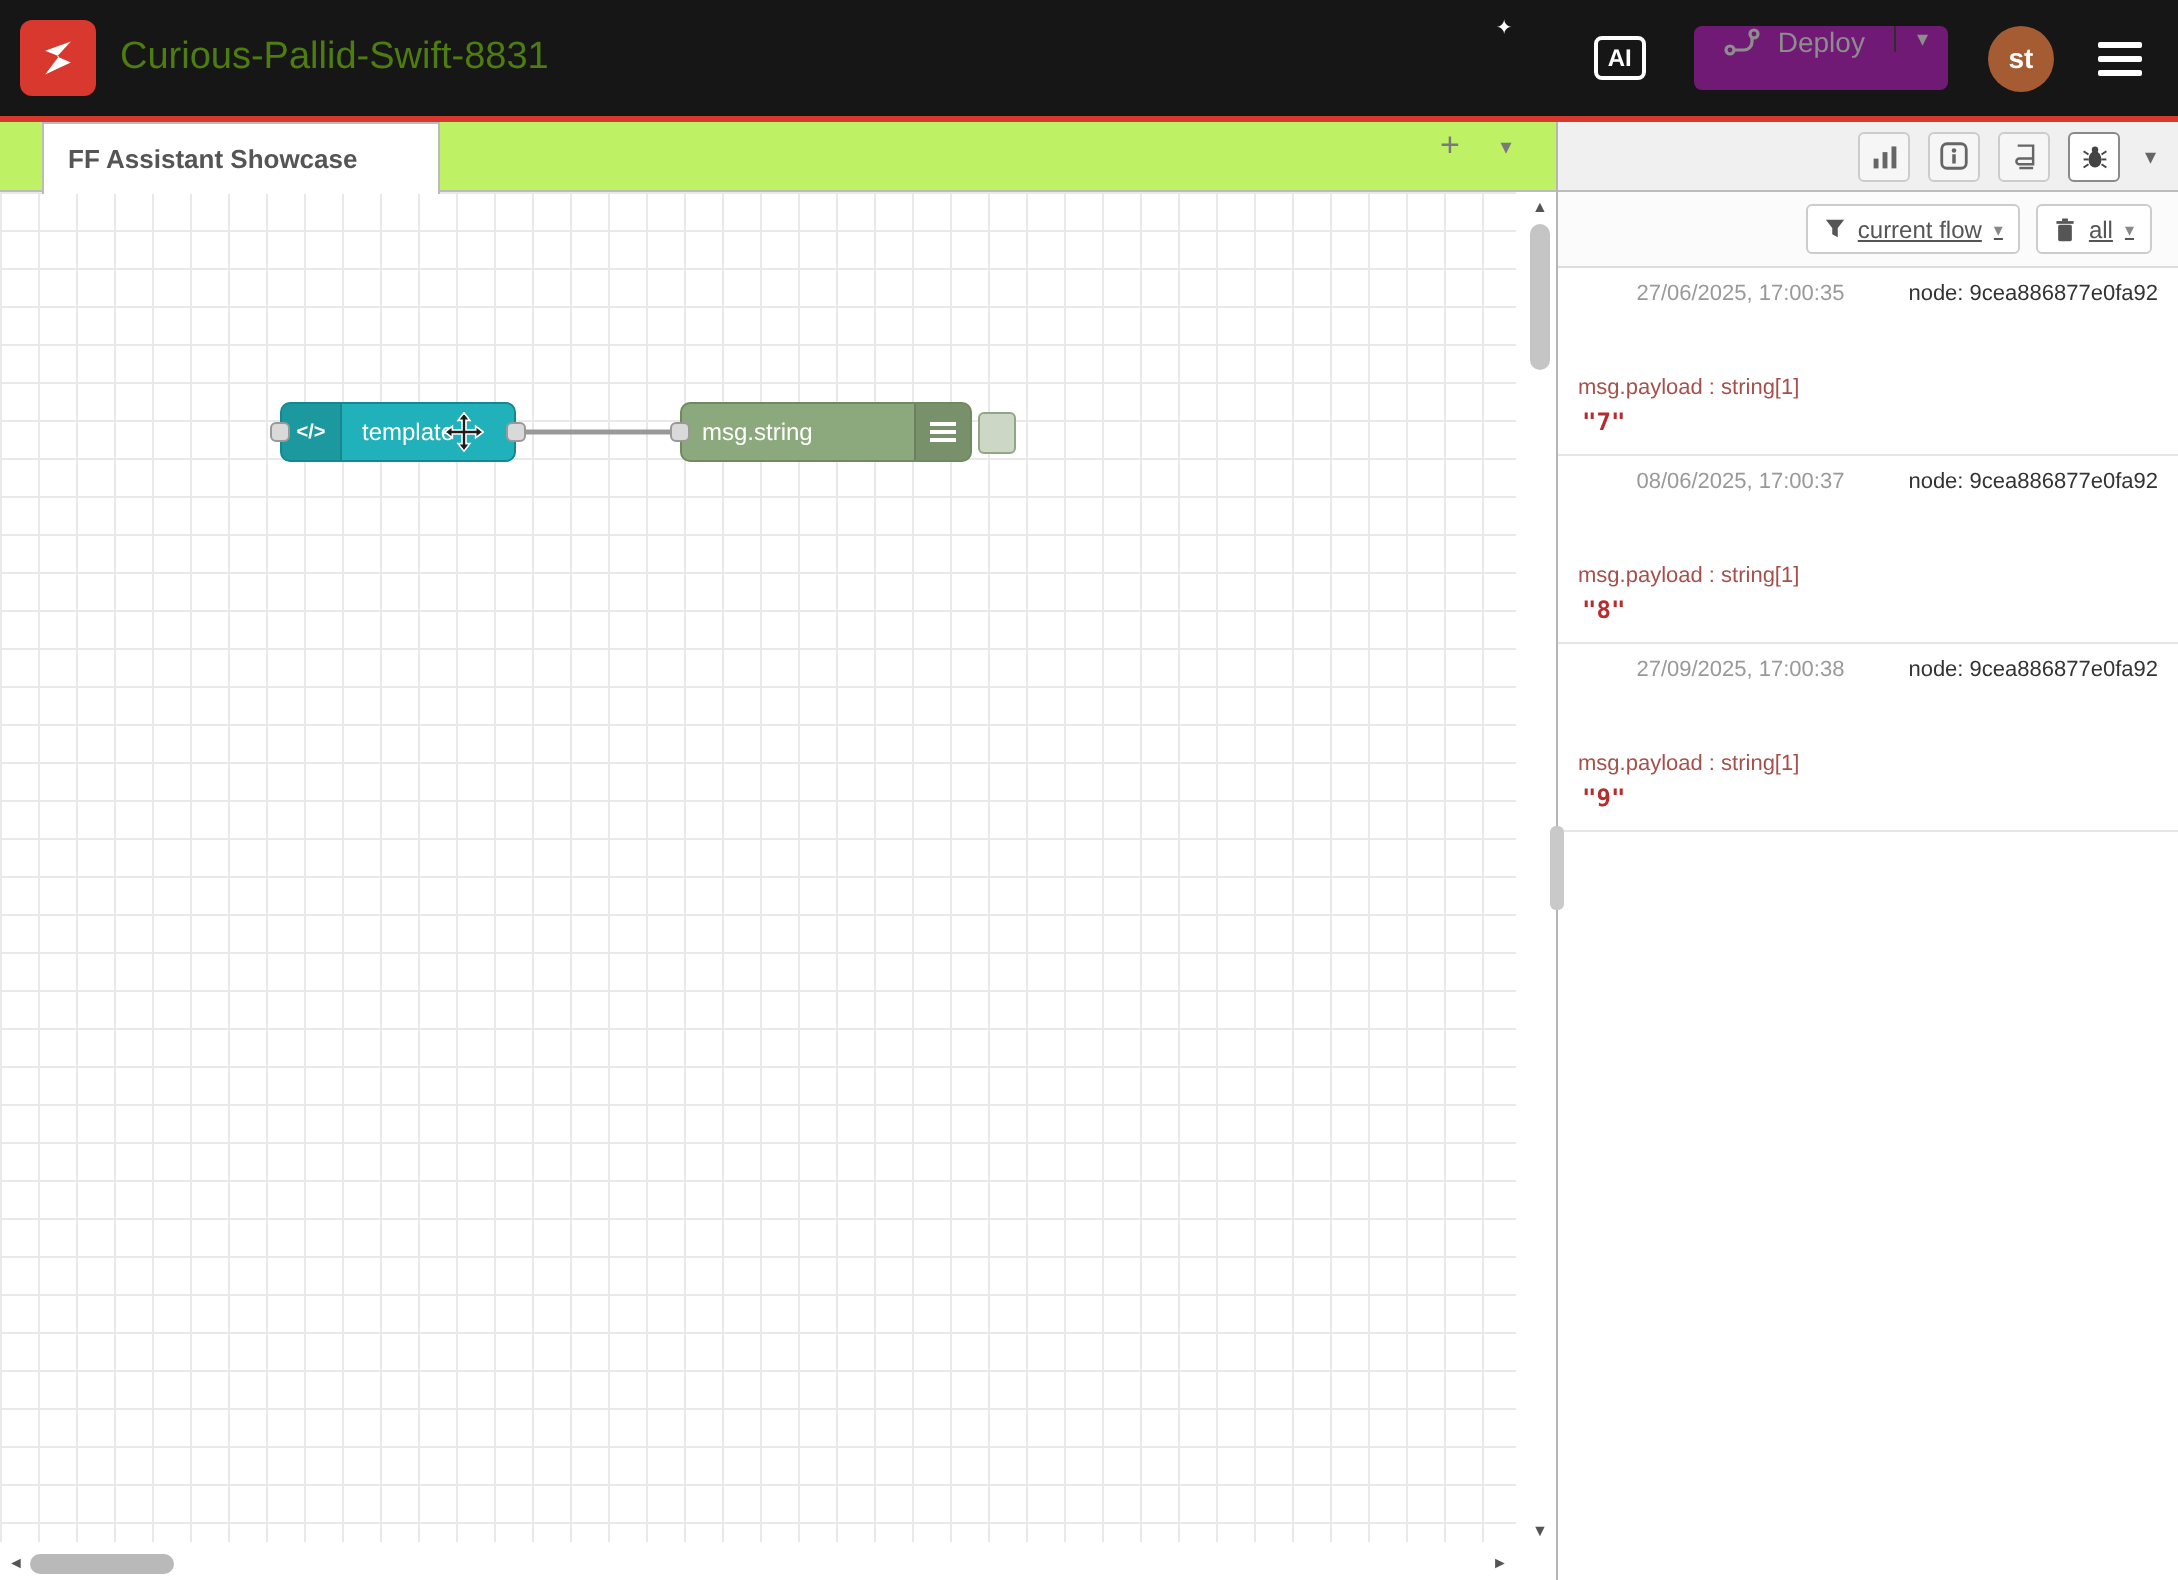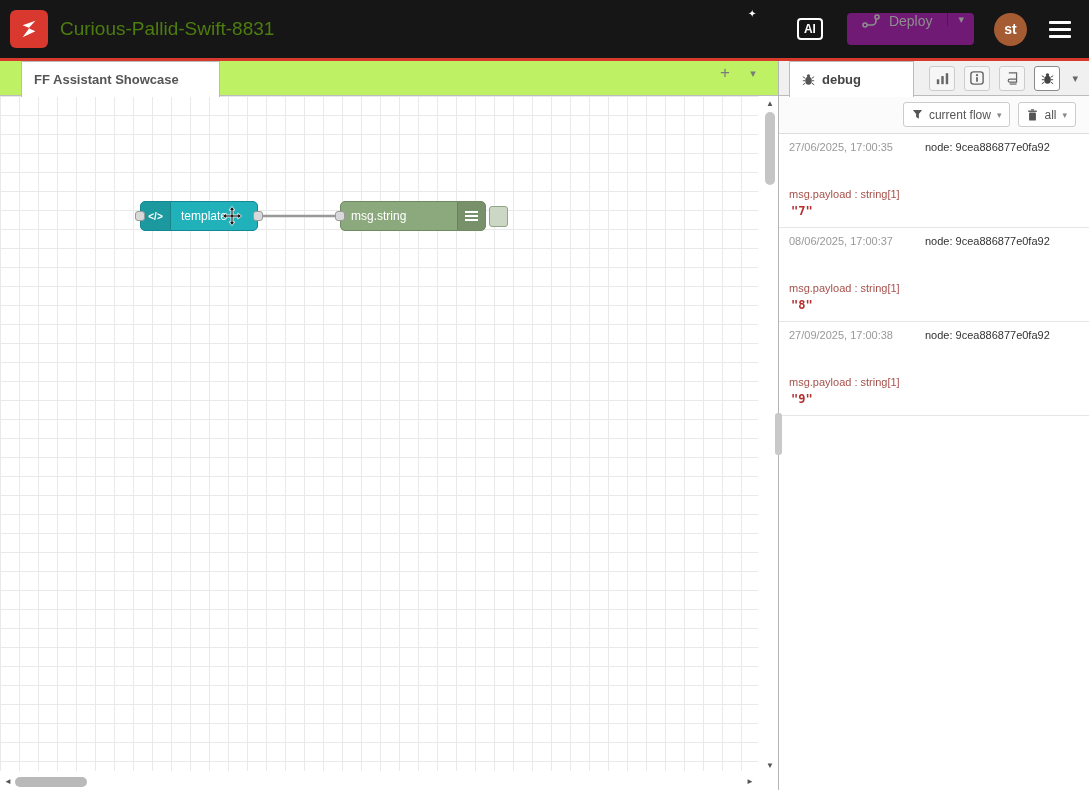--- a/index.html
+++ b/index.html
@@ -100,26 +100,26 @@
   .side-icon-btn { width:26px; height:25px; border:1px solid #ccc; background:#f6f6f6;
                    border-radius:3px; display:flex; align-items:center; justify-content:center;
                    cursor:pointer; }
   .side-icon-btn.active { background:#fff; border-color:#8a8a8a; }
   .side-chev { color:#666; font-size:11px; padding:0 3px; cursor:pointer; background:none; border:none; }
 
   .side-toolbar { height:38px; flex:0 0 auto; background:#fbfbfb; border-bottom:1px solid #ddd;
                   display:flex; align-items:center; justify-content:flex-end; gap:8px; padding:0 13px; }
   .tool-btn { height:25px; display:flex; align-items:center; gap:6px; background:#fff;
               border:1px solid #ccc; border-radius:3px; padding:0 8px; font-size:12px;
-              color:#555; cursor:pointer; font-family:"Liberation Sans",sans-serif; }
+              color:#555; cursor:pointer; font-family:"Liberation Sans",sans-serif;text-decoration:underline; }
   .tool-chev { font-size:9px; color:#888; }
 
   .messages { flex:0 0 auto; }
   .debug-msg { padding:7px 10px 9px; border-bottom:1px solid #e6e6e6; font-size:11px; cursor:pointer; }
-  .msg-meta { display:flex; gap:10px; margin-bottom:4px; }
+  .msg-meta { display:flex; gap:10px; margin-bottom:4px;justify-content:flex-end; }
   .msg-ts { color:#999; }
   .msg-node { color:#333;margin-left:22px; }
   .msg-prop { color:#a6504b; margin-bottom:4px;margin-top:35px; }
   .msg-value { font-family:"DejaVu Sans Mono", monospace; color:#b72d2d; font-size:12px;
                font-weight:600; padding-left:2px; }
 </style>
 </head>
 <body>
 
 <div class="app">
@@ -213,35 +213,20 @@
           <div class="hs-thumb"></div>
           <div class="scroll-arrow hs-right">►</div>
         </div>
       </div>
 
       <div class="split-handle"></div>
     </div>
 
     <aside class="sidebar">
       <div class="side-tabbar">
-        <div class="debug-tab">
-          <svg width="13" height="13" viewBox="0 0 16 16">
-            <ellipse cx="8" cy="9.5" rx="4" ry="5" fill="#555"></ellipse>
-            <circle cx="8" cy="3.5" r="2" fill="#555"></circle>
-            <g stroke="#555" stroke-width="1.2">
-              <line x1="4" y1="6.5" x2="1" y2="4.5"></line>
-                <line x1="4" y1="9.5" x2="1" y2="9.5"></line>
-                <line x1="4" y1="12.5" x2="1" y2="14.5"></line>
-              <line x1="12" y1="6.5" x2="15" y2="4.5"></line>
-                <line x1="12" y1="9.5" x2="15" y2="9.5"></line>
-                <line x1="12" y1="12.5" x2="15" y2="14.5"></line>
-            </g>
-          </svg>
-          <span>debug</span>
-        </div>
         <div class="side-icons">
           <button class="side-icon-btn">
             <svg width="13" height="13" viewBox="0 0 16 16" fill="#666">
               <rect x="1" y="9" width="3" height="6"></rect>
                 <rect x="6.5" y="5" width="3" height="10"></rect>
                 <rect x="12" y="1.5" width="3" height="13.5"></rect>
             </svg>
           </button>
           <button class="side-icon-btn">
             <svg width="14" height="14" viewBox="0 0 16 16">

